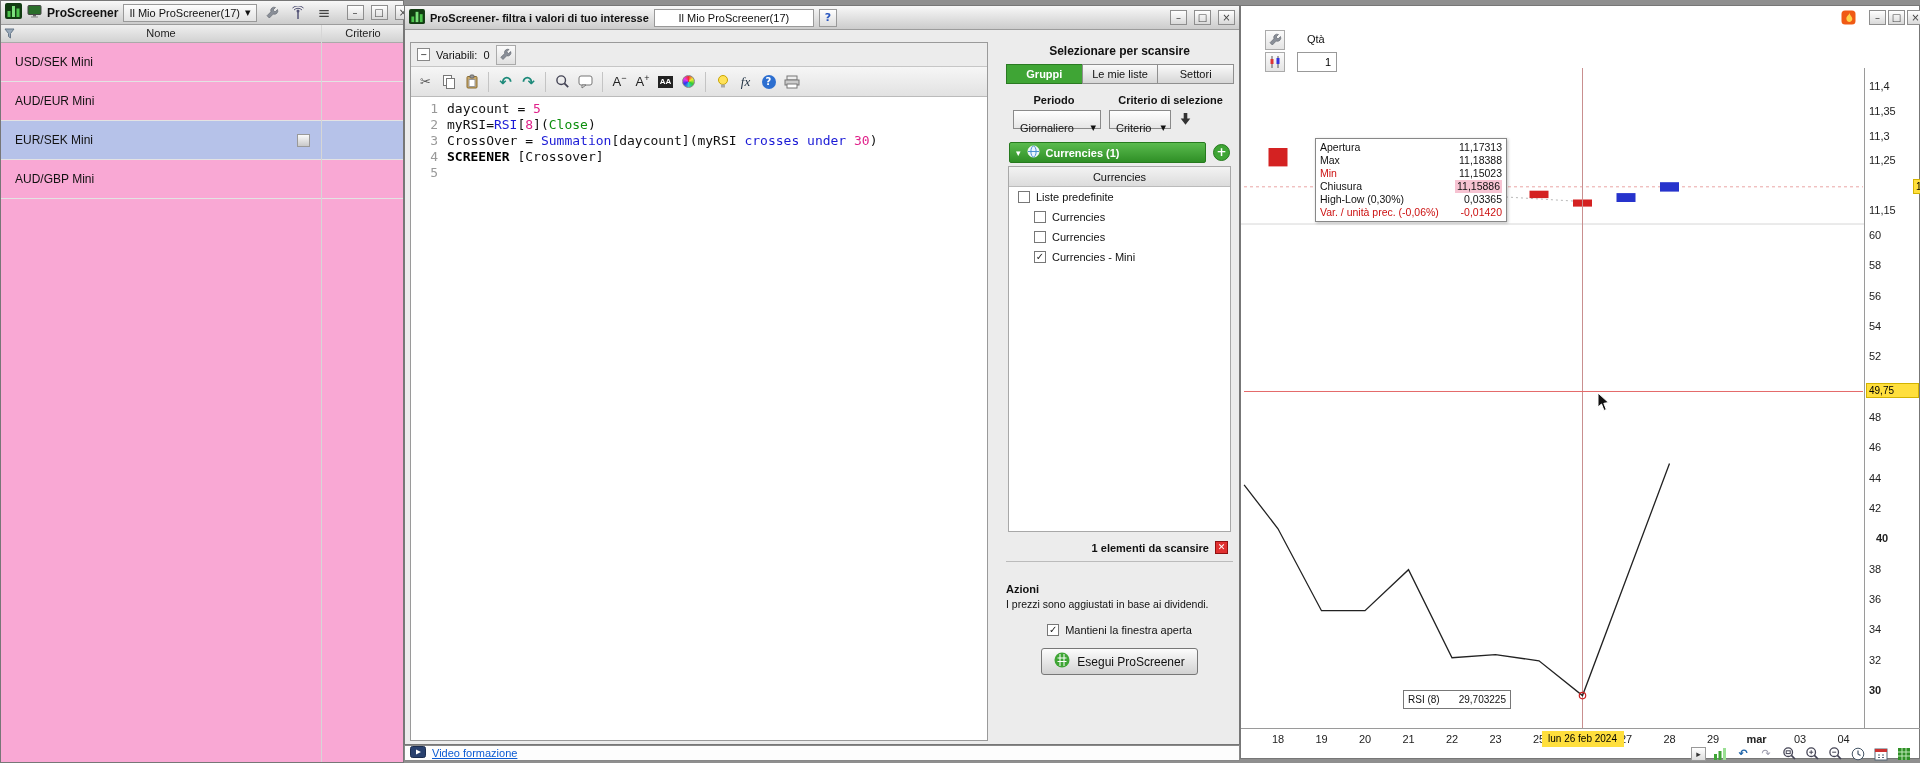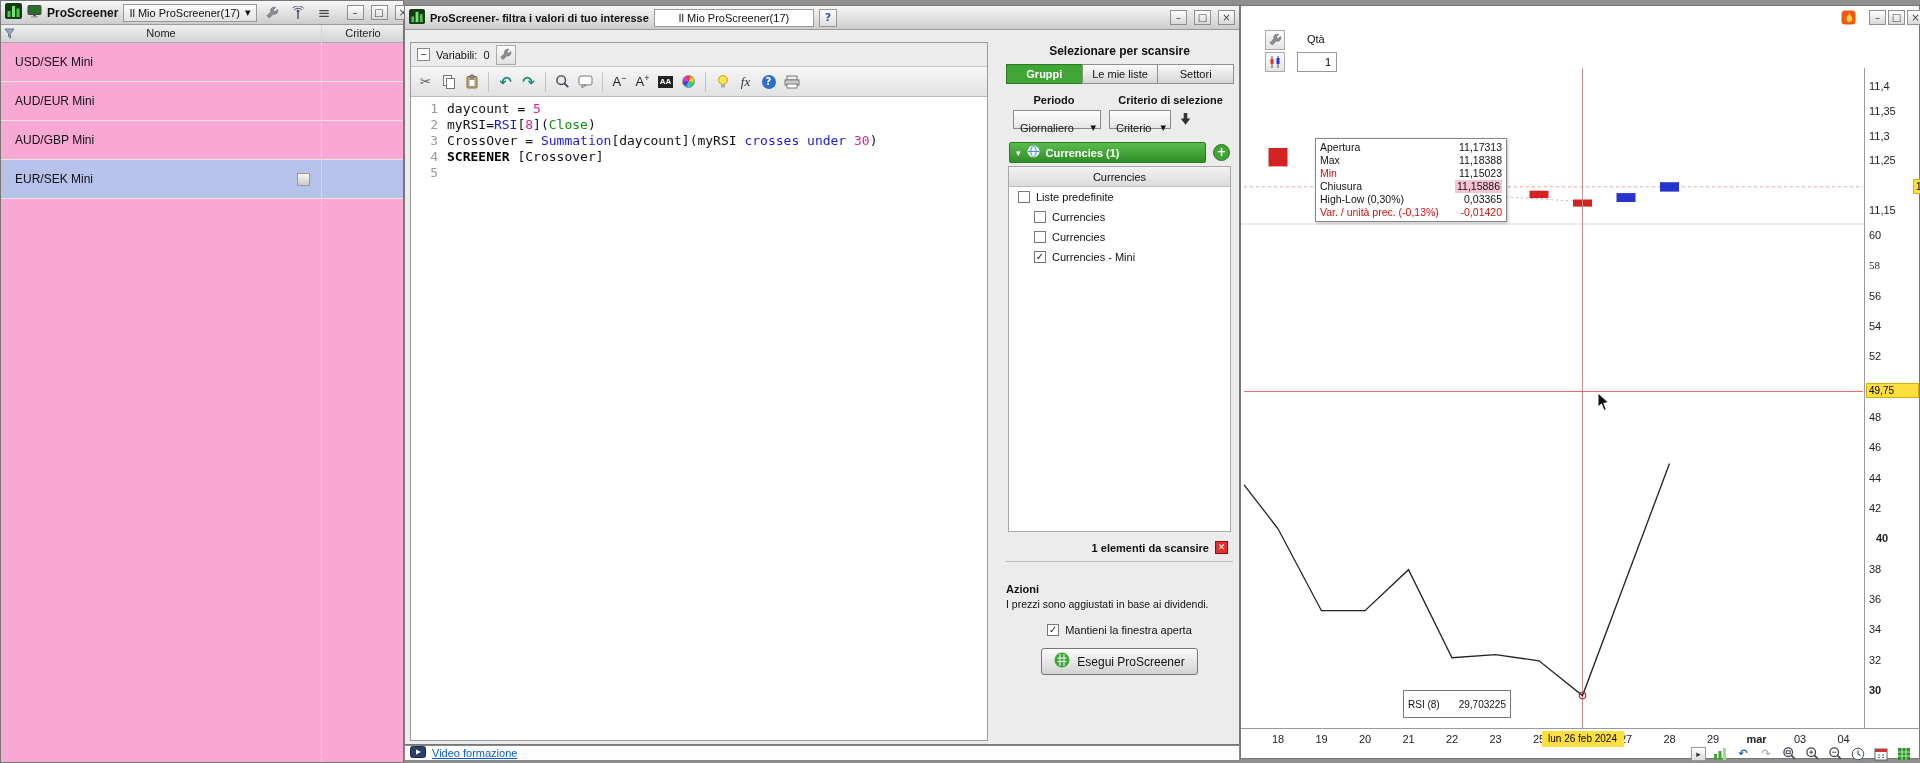--- a/index.html
+++ b/index.html
@@ -80,21 +80,21 @@
 .ptick{position:absolute;left:628px;font-size:11px;color:#222;height:14px}
 .ptick.b{font-weight:bold}
 .ymark{position:absolute;left:625px;width:53px;height:15px;background:#ffdf3d;border:1px solid #d3b300;font-size:10px;line-height:13px;padding-left:2px;color:#000}
 .xtick{position:absolute;top:727px;width:36px;text-align:center;font-size:11px;color:#222}
 .xtick.b{font-weight:bold}
 .xmark{position:absolute;top:725px;height:16px;background:#ffdf3d;font-size:10px;line-height:16px;text-align:center;color:#000;white-space:nowrap}
 .tooltip{position:absolute;left:74px;top:132px;width:192px;background:#fff;border:1px solid #888;box-shadow:1px 1px 3px rgba(0,0,0,.25);font-size:10.5px;padding:2px 4px}
 .ttrow{display:flex;justify-content:space-between;height:13px;line-height:13px;white-space:nowrap}
 .red{color:#cc1111}
 .hl{background:#f7c3d2;padding:0 2px}
-.rsibox{position:absolute;left:162px;top:684px;width:108px;height:28px;border:1px solid #777;background:#fff;display:flex;align-items:center;justify-content:space-between;padding:0 4px;font-size:10px;white-space:nowrap}
+.rsibox{position:absolute;left:162px;top:684px;width:108px;height:19px;border:1px solid #777;background:#fff;display:flex;align-items:center;justify-content:space-between;padding:0 4px;font-size:10px;white-space:nowrap}
 .qtylbl{position:absolute;left:66px;top:27px;font-size:11px}
 .qtyinput{position:absolute;left:56px;top:46px;width:40px;height:20px;border:1px solid #999;font-size:11px;text-align:right;padding-right:5px;font-family:"Liberation Sans",sans-serif}
 .cwbox{position:absolute;width:20px;height:20px;border:1px solid #aaa;background:linear-gradient(#fbfbfb,#e4e4e4);display:flex;align-items:center;justify-content:center}
 .cbot{position:absolute;left:450px;top:740px;display:flex;align-items:center;gap:5px}
 .cbtn{width:18px;height:15px;display:flex;align-items:center;justify-content:center;font-size:11px;color:#345}
 .pagerbox{width:15px;height:14px;border:1px solid #999;background:linear-gradient(#fff,#ddd);display:flex;align-items:center;justify-content:center;font-size:9px;color:#333}
 .cwc{position:absolute;top:4px}
 </style>
 </head>
 <body>
@@ -143,26 +143,26 @@
     <span class="lh-nome">Nome</span>
     <span class="lh-crit">Criterio</span>
   </div>
   <div id="lrows">
       <div class="lrow">
         <span>USD/SEK Mini</span>
       </div>
       <div class="lrow">
         <span>AUD/EUR Mini</span>
       </div>
-      <div class="lrow">
-        <span>AUD/GBP Mini</span>
-      </div>
       <div class="lrow sel">
         <span>EUR/SEK Mini</span>
         <span class="row-ind"></span>
+      </div>
+      <div class="lrow">
+        <span>AUD/GBP Mini</span>
       </div>
     </div>
   <div class="colsep"></div>
 </div>
 
 <div class="win" id="mwin">
   <div class="tbar">
     <span><svg width="16" height="15" viewBox="0 0 17 16">
           <rect width="17" height="16" rx="2" fill="#123c12"></rect>
           <rect x="2.5" y="8" width="3" height="6" fill="#4cc44c"></rect>
@@ -410,21 +410,21 @@
       </div>
       <div class="ttrow">
         <span>Chiusura</span>
         <span class="hl">11,15886</span>
       </div>
       <div class="ttrow">
         <span>High-Low (0,30%)</span>
         <span>0,03365</span>
       </div>
       <div class="ttrow">
-        <span class="red">Var. / unità prec. (-0,13%)</span>
+        <span class="red">Var. / unità prec. (-0,06%)</span>
         <span class="red ">-0,01420</span>
       </div>
     </div>
 
   <div class="rsibox">
     <span>RSI (8)</span>
     <span>29,703225</span>
   </div>
 
   <svg class="abs" style="left:356px;top:386px" width="14" height="20">
@@ -484,21 +484,21 @@
         </svg>
       </span>
   </div>
 <div class="ptick" style="top: 74px;">11,4</div>
     <div class="ptick" style="top: 98.8px;">11,35</div>
     <div class="ptick" style="top: 123.6px;">11,3</div>
     <div class="ptick" style="top: 148.4px;">11,25</div>
     <div class="ptick" style="top: 198px;">11,15</div>
     <div class="ymark" style="top: 172.805px; margin-left: 47px;">11,19878</div>
     <div class="ptick" style="top: 223px;">60</div>
-    <div class="ptick" style="top: 253.34px; font-family: Liberation Serif, serif;">58</div>
+    <div class="ptick" style="top: 253.34px;">58</div>
     <div class="ptick" style="top: 283.68px;">56</div>
     <div class="ptick" style="top: 314.02px;">54</div>
     <div class="ptick" style="top: 344.36px;">52</div>
     <div class="ptick" style="top: 405.04px;">48</div>
     <div class="ptick" style="top: 435.38px;">46</div>
     <div class="ptick" style="top: 465.72px;">44</div>
     <div class="ptick" style="top: 496.06px;">42</div>
     <div class="ptick b" style="top: 526.4px; margin-left: 7px;">40</div>
     <div class="ptick" style="top: 556.74px;">38</div>
     <div class="ptick" style="top: 587.08px;">36</div>

